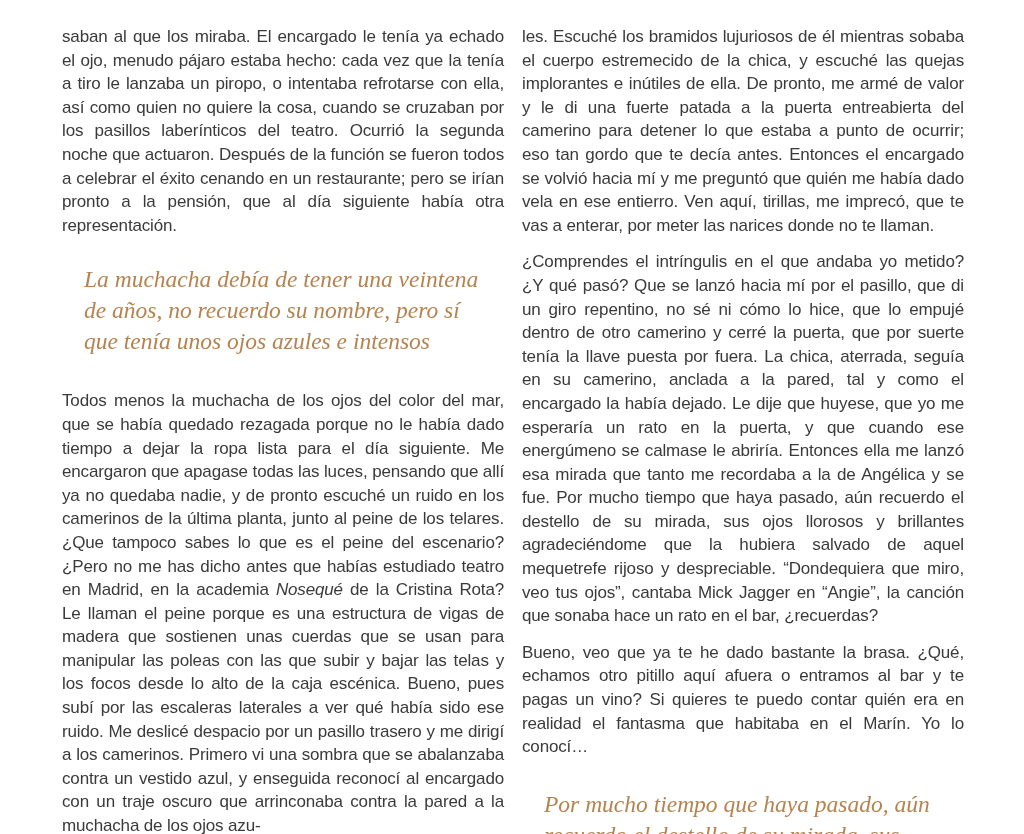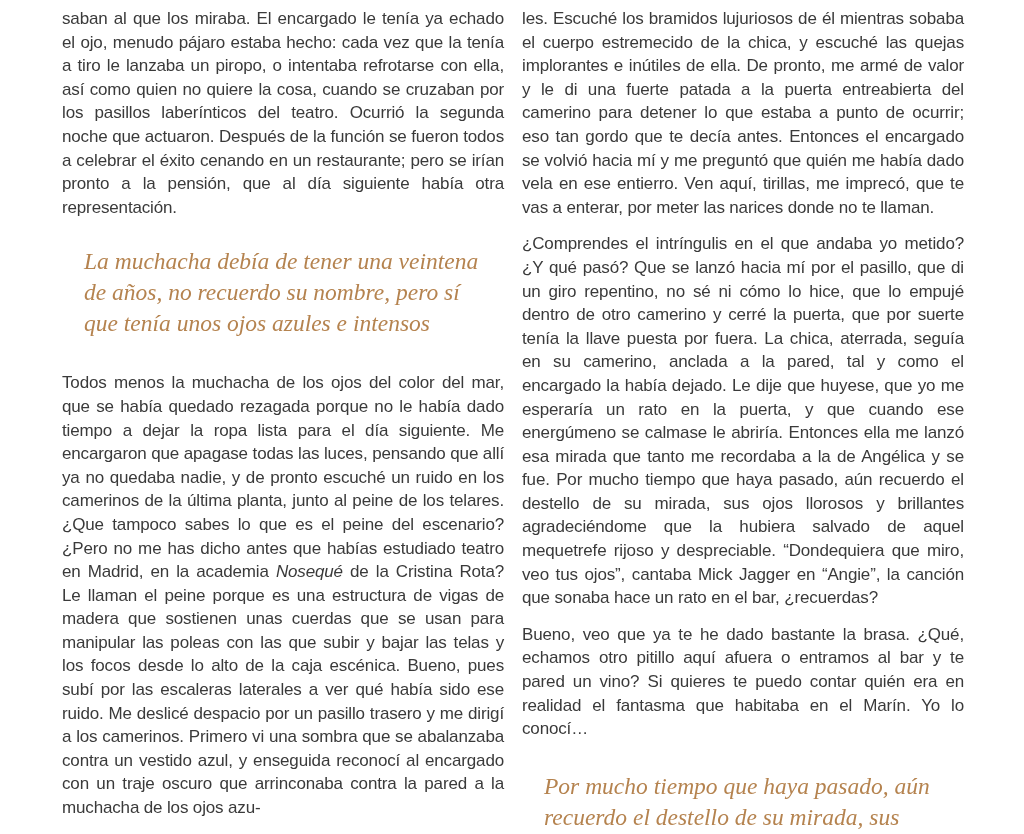--- a/index.html
+++ b/index.html
@@ -6,21 +6,21 @@
     margin: 0;
     padding: 0;
     background: #ffffff;
   }
   .page {
     position: relative;
     width: 1024px;
     height: 834px;
     background: var(--page-bg, #ffffff);
     box-sizing: border-box;
-    padding: 7px 60px 0 62px;
+    padding: 25px 60px 0 62px;
     overflow: hidden;
     font-family: "Liberation Sans", sans-serif;
   }
   .columns {
     display: flex;
     gap: 18px;
   }
   .column {
     flex: 1 1 0;
     min-width: 0;
@@ -61,19 +61,19 @@
       <div class="pull-quote">La muchacha debía de tener una veintena de años, no recuerdo su nombre, pero sí que tenía unos ojos azules e intensos</div>
 
       <p><span>Todos menos la muchacha de los ojos del color del mar, que se había quedado rezagada porque no le había dado tiempo a dejar la ropa lista para el día siguiente. Me encargaron que apagase todas las luces, pensando que allí ya no quedaba nadie, y de pronto escuché un ruido en los camerinos de la última planta, junto al peine de los telares. ¿Que tampoco sabes lo que es el peine del escenario? ¿Pero no me has dicho antes que habías estudiado teatro en Madrid, en la academia </span><em>Nosequé</em><span> de la Cristina Rota? Le llaman el peine porque es una estructura de vigas de madera que sostienen unas cuerdas que se usan para manipular las poleas con las que subir y bajar las telas y los focos desde lo alto de la caja escénica. Bueno, pues subí por las escaleras laterales a ver qué había sido ese ruido. Me deslicé despacio por un pasillo trasero y me dirigí a los camerinos. Primero vi una sombra que se abalanzaba contra un vestido azul, y enseguida reconocí al encargado con un traje oscuro que arrinconaba contra la pared a la muchacha de los ojos azu-</span></p>
     </div>
 
     <div class="column">
       <p>les. Escuché los bramidos lujuriosos de él mientras sobaba el cuerpo estremecido de la chica, y escuché las quejas implorantes e inútiles de ella. De pronto, me armé de valor y le di una fuerte patada a la puerta entreabierta del camerino para detener lo que estaba a punto de ocurrir; eso tan gordo que te decía antes. Entonces el encargado se volvió hacia mí y me preguntó que quién me había dado vela en ese entierro. Ven aquí, tirillas, me imprecó, que te vas a enterar, por meter las narices donde no te llaman.</p>
 
       <p>¿Comprendes el intríngulis en el que andaba yo metido? ¿Y qué pasó? Que se lanzó hacia mí por el pasillo, que di un giro repentino, no sé ni cómo lo hice, que lo empujé dentro de otro camerino y cerré la puerta, que por suerte tenía la llave puesta por fuera. La chica, aterrada, seguía en su camerino, anclada a la pared, tal y como el encargado la había dejado. Le dije que huyese, que yo me esperaría un rato en la puerta, y que cuando ese energúmeno se calmase le abriría. Entonces ella me lanzó esa mirada que tanto me recordaba a la de Angélica y se fue. Por mucho tiempo que haya pasado, aún recuerdo el destello de su mirada, sus ojos llorosos y brillantes agradeciéndome que la hubiera salvado de aquel mequetrefe rijoso y despreciable. “Dondequiera que miro, veo tus ojos”, cantaba Mick Jagger en “Angie”, la canción que sonaba hace un rato en el bar, ¿recuerdas?</p>
 
-      <p>Bueno, veo que ya te he dado bastante la brasa. ¿Qué, echamos otro pitillo aquí afuera o entramos al bar y te pared un vino? Si quieres te puedo contar quién era en realidad el fantasma que habitaba en el Marín. Yo lo conocí…</p>
+      <p>Bueno, veo que ya te he dado bastante la brasa. ¿Qué, echamos otro pitillo aquí afuera o entramos al bar y te pagas un vino? Si quieres te puedo contar quién era en realidad el fantasma que habitaba en el Marín. Yo lo conocí…</p>
 
       <div class="pull-quote bottom">Por mucho tiempo que haya pasado, aún recuerdo el destello de su mirada, sus ojos llorosos y brillantes</div>
     </div>
 
   </div>
 </div>
 
 </body></html>

